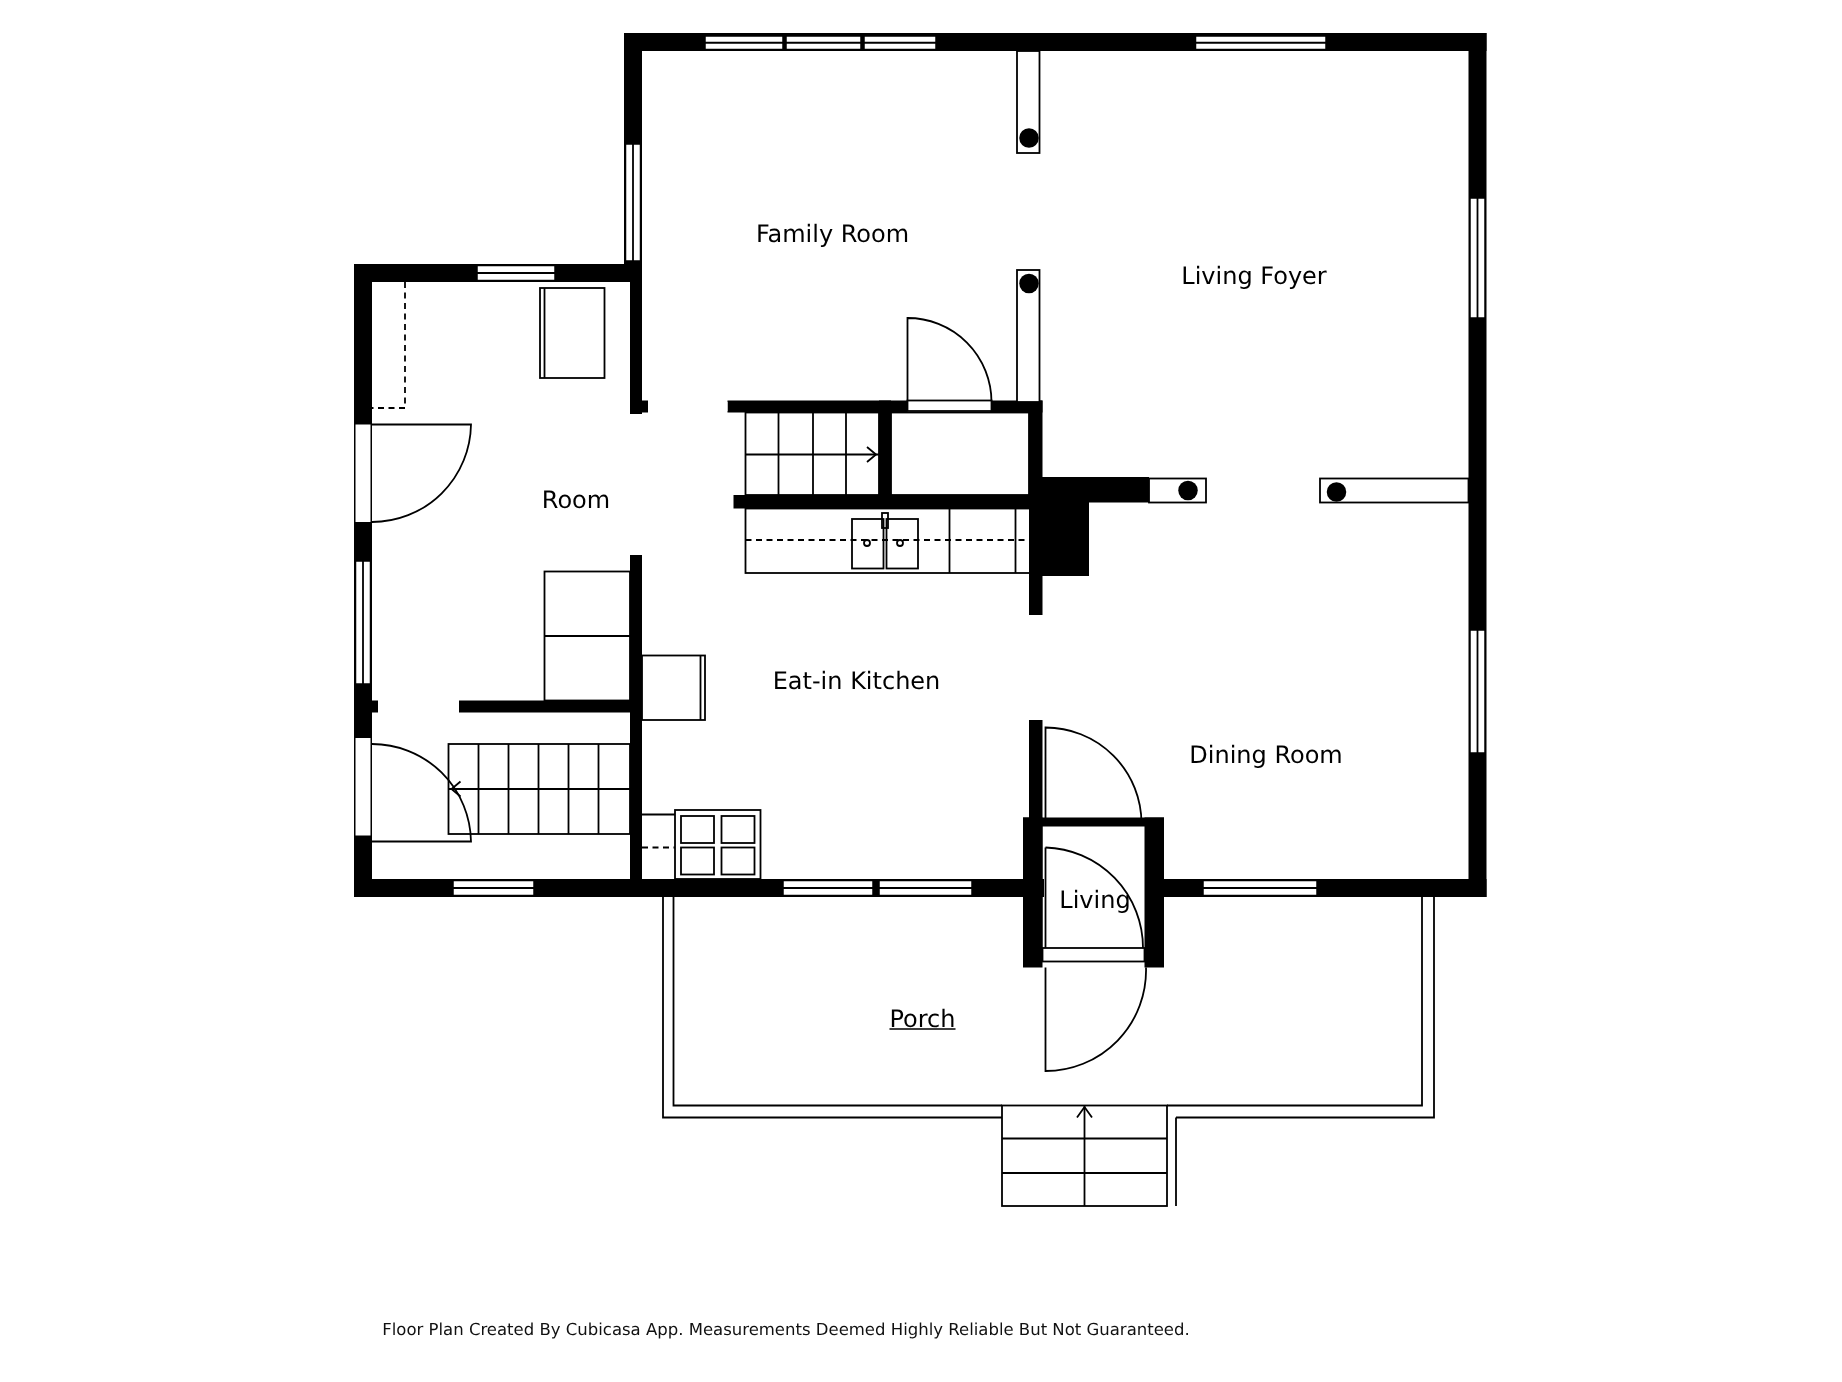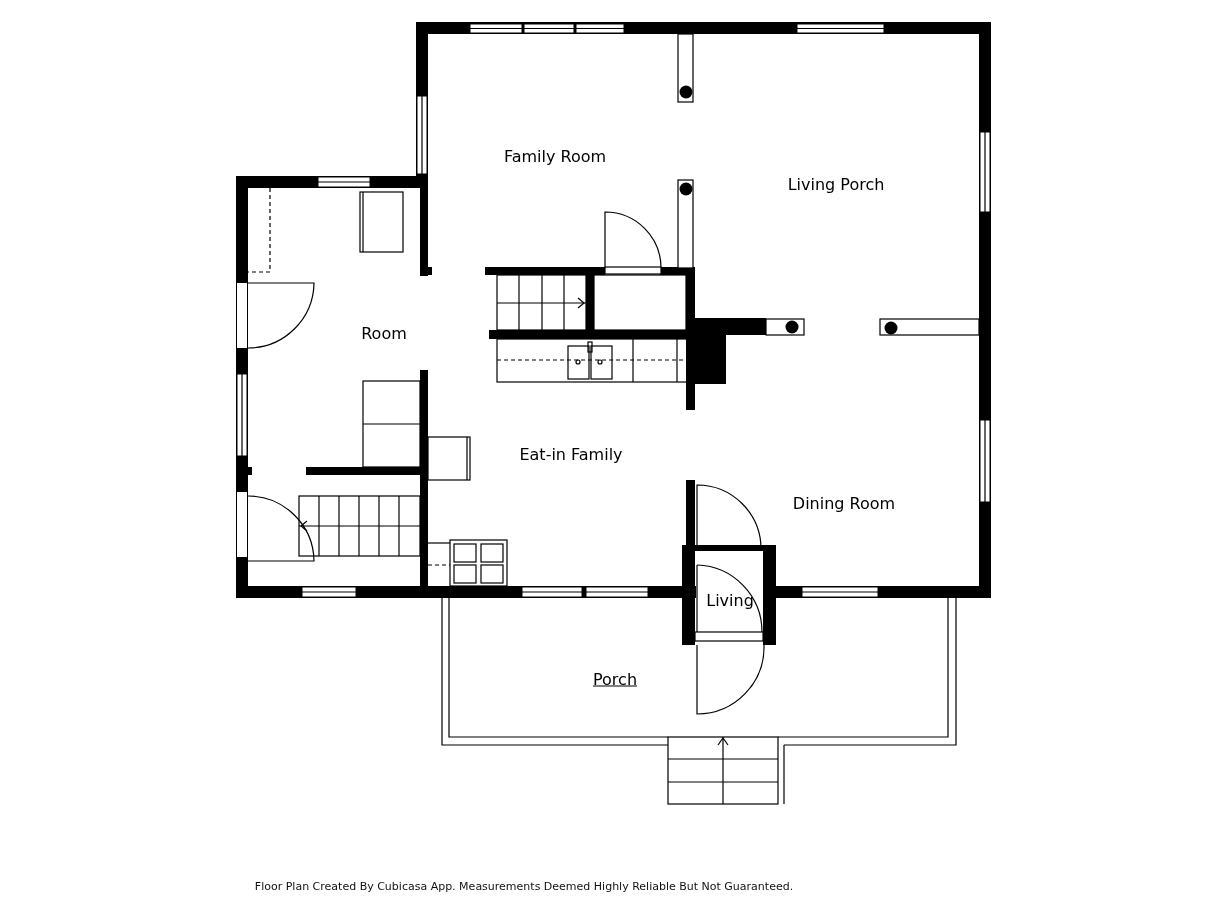--- a/index.html
+++ b/index.html
@@ -196,20 +196,20 @@
 
   <g>
     <path class="thin" d="M442 598 L442 745 L668 745"></path>
     <path class="thin" d="M449 598 L449 737 L668 737"></path>
     <path class="thin" d="M778 737 L948 737 L948 598"></path>
     <path class="thin" d="M784 745 L956 745 L956 598"></path>
   </g>
 </svg>
 
 <div class="lbl" style="left:555px;top:156px;">Family Room</div>
-<div class="lbl" style="left:836px;top:184px;">Living Porch</div>
+<div class="lbl" style="left:836px;top:184px;">Living Foyer</div>
 <div class="lbl" style="left:348px;top:333px;margin-left:36px;">Room</div>
-<div class="lbl" style="left:571px;top:454px;">Eat-in Family</div>
+<div class="lbl" style="left:571px;top:454px;">Eat-in Kitchen</div>
 <div class="lbl" style="left:844px;top:463px;margin-top:40px;">Dining Room</div>
 <div class="lbl" style="left:730px;top:600px;">Living</div>
 <div class="lbl" style="left:615px;top:679px;text-decoration:underline;">Porch</div>
 
 <div class="footer">Floor Plan Created By Cubicasa App. Measurements Deemed Highly Reliable But Not Guaranteed.</div>
 
 </body></html>

